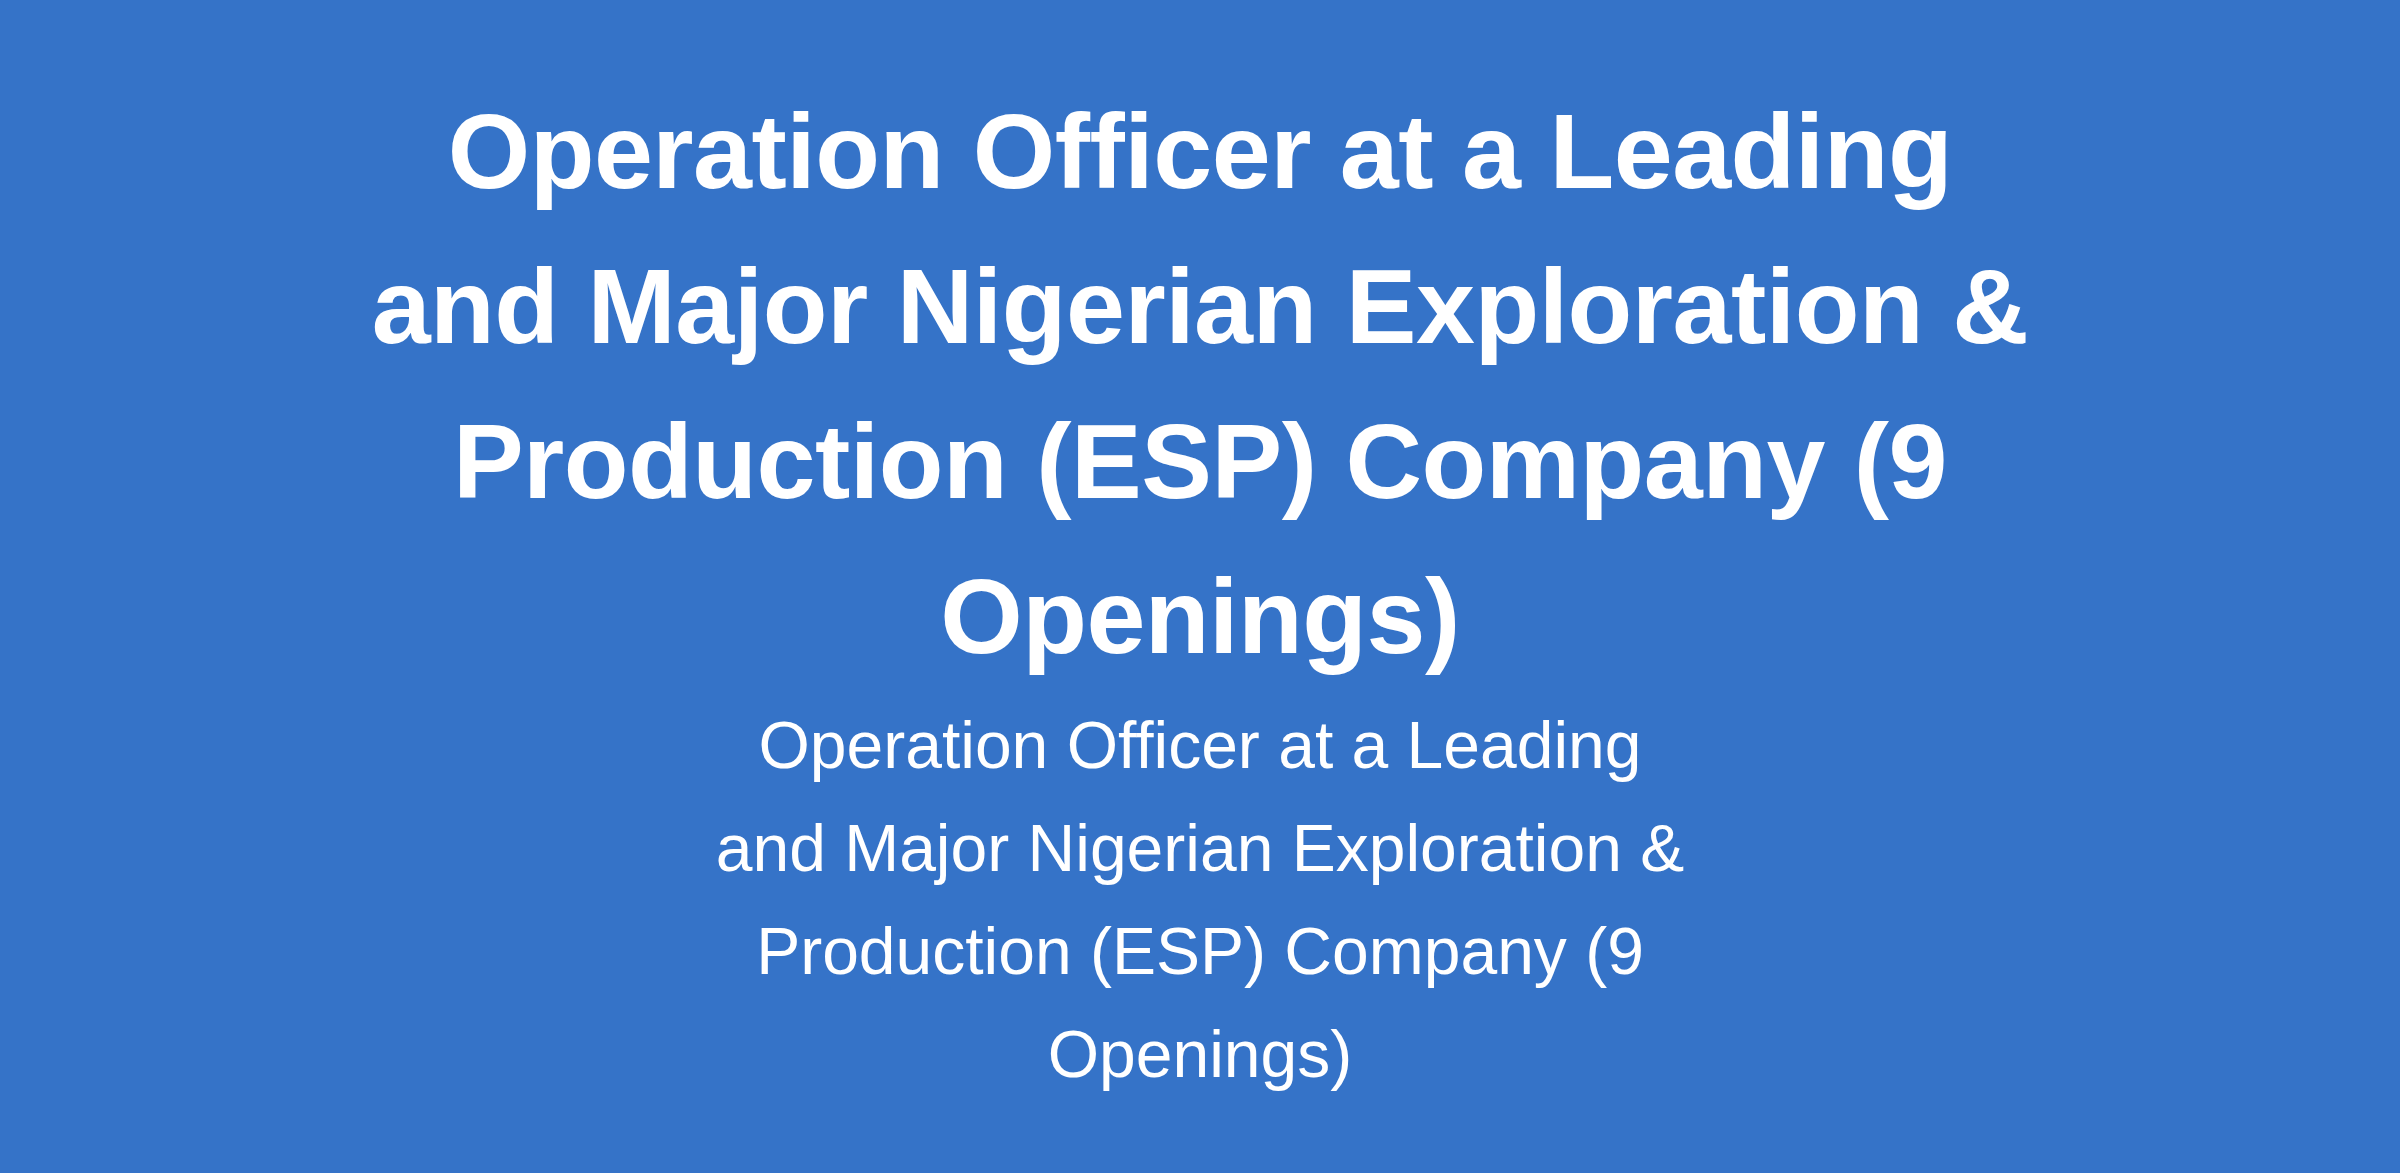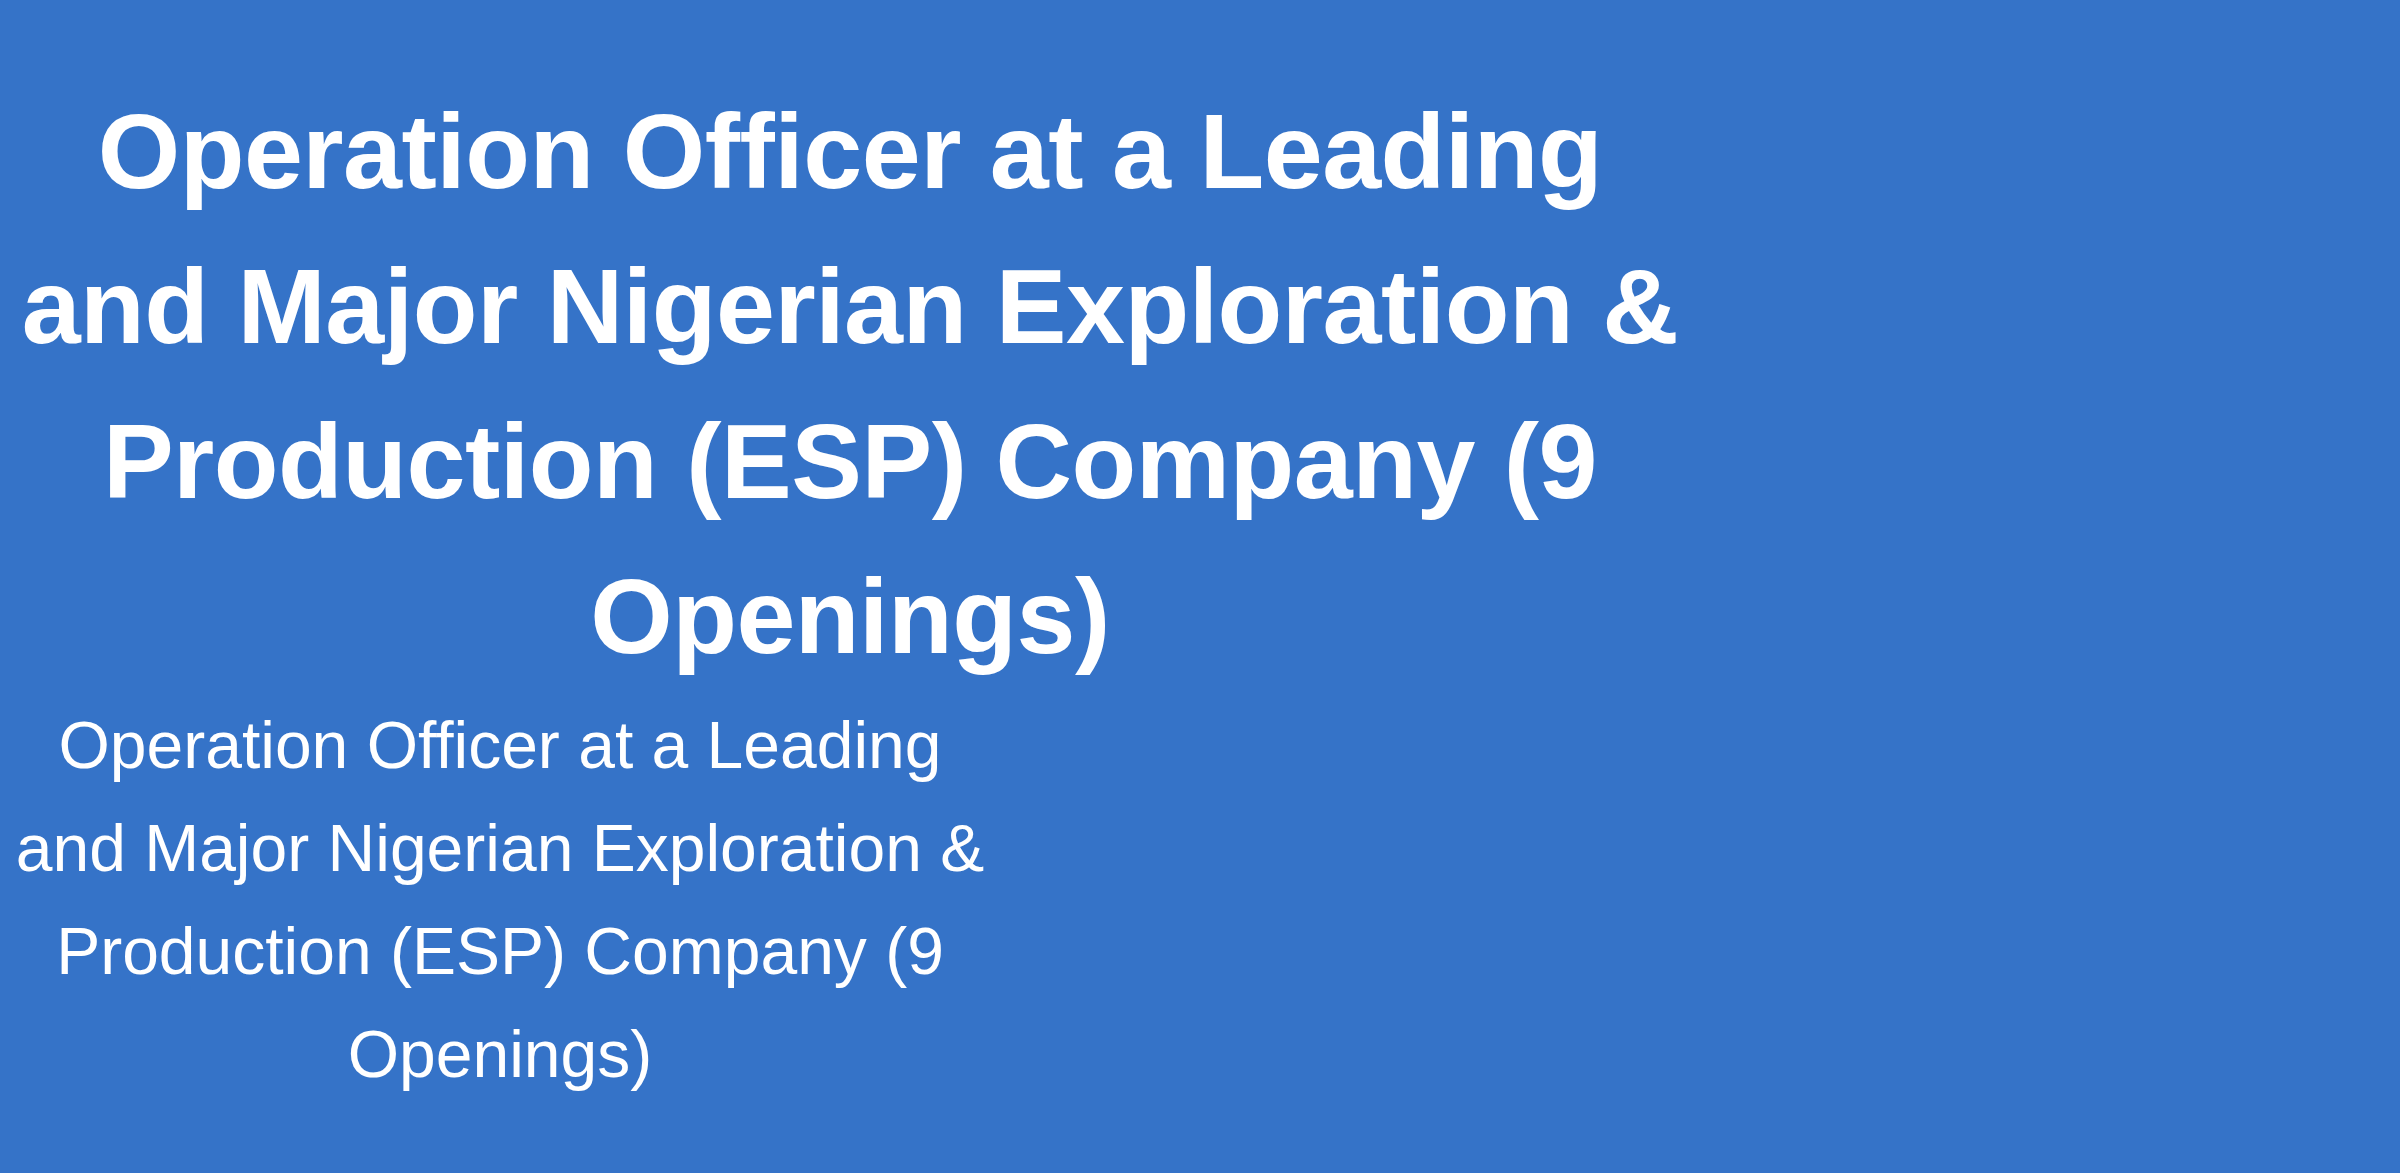--- a/index.html
+++ b/index.html
@@ -24,20 +24,21 @@
     display: flex;
     flex-direction: column;
     align-items: center;
     justify-content: center;
   }
 
   .text-block {
     width: 100%;
     display: flex;
     flex-direction: column;
+    align-items: center;
     justify-content: center;
     padding-top: 6px;
   }
 
   .headline {
     color: #ffffff;
     font-size: 106px;
     font-weight: 700;
     line-height: 155px;
     letter-spacing: -0.5px;

